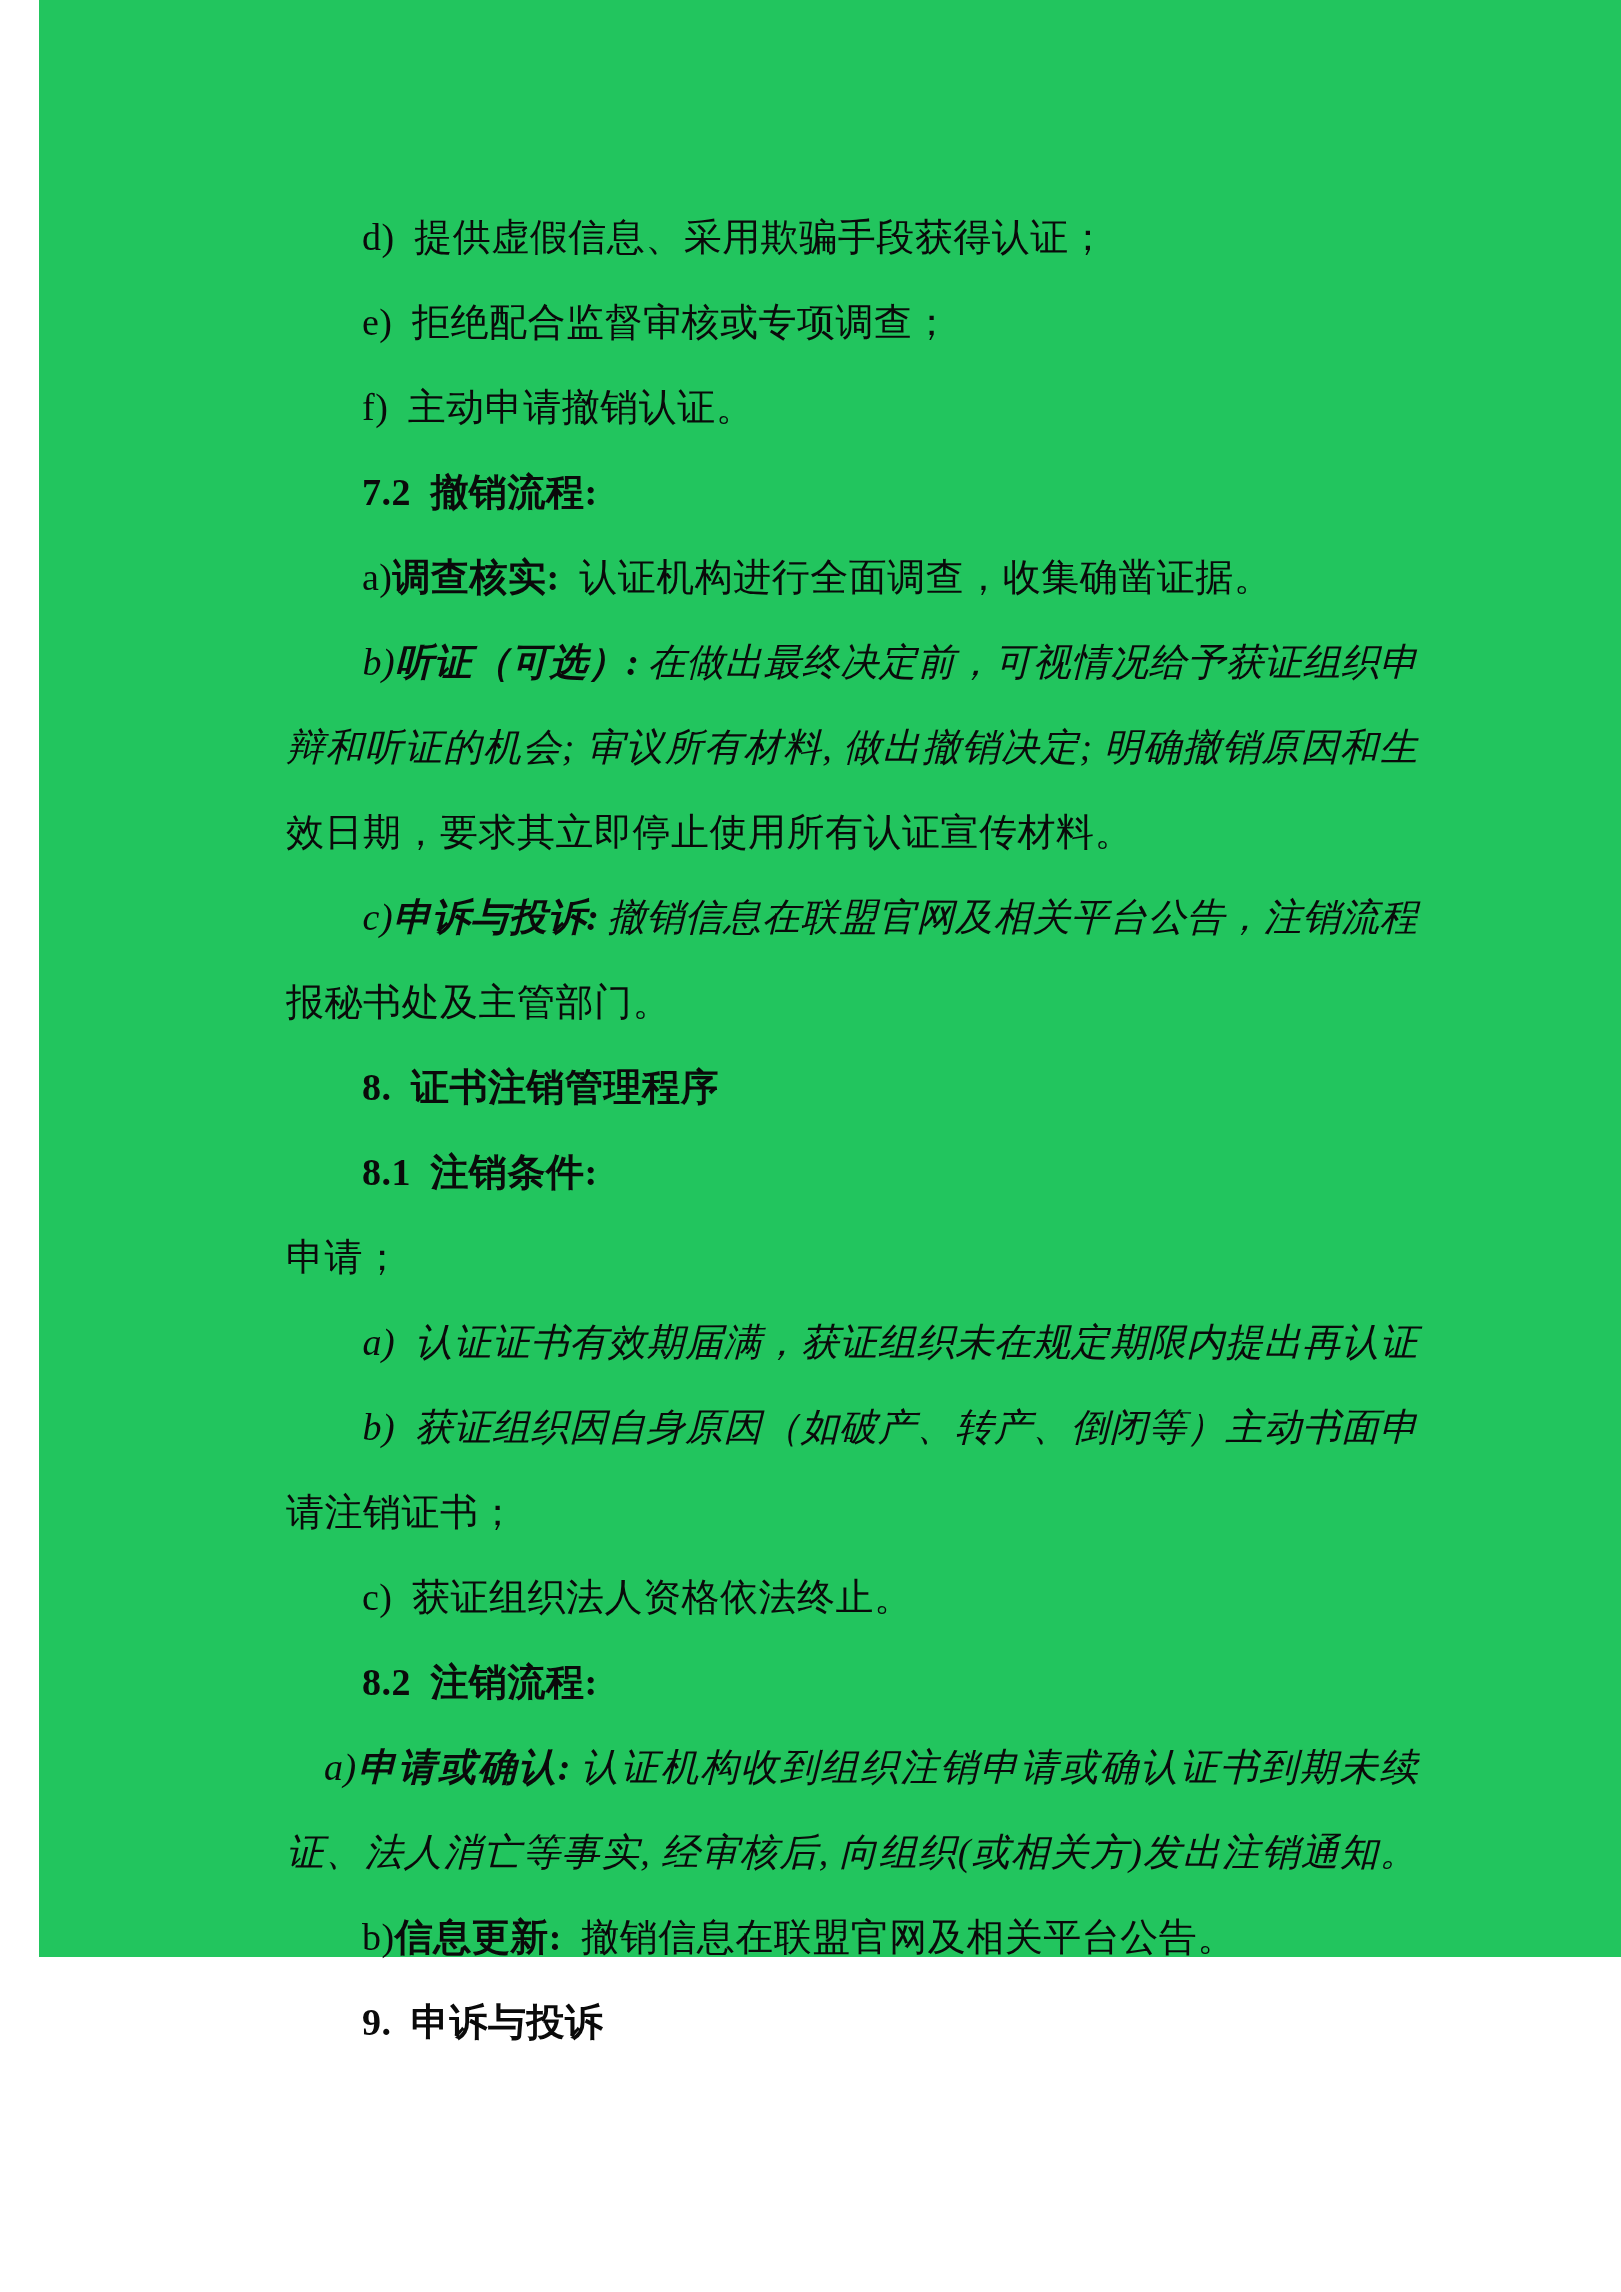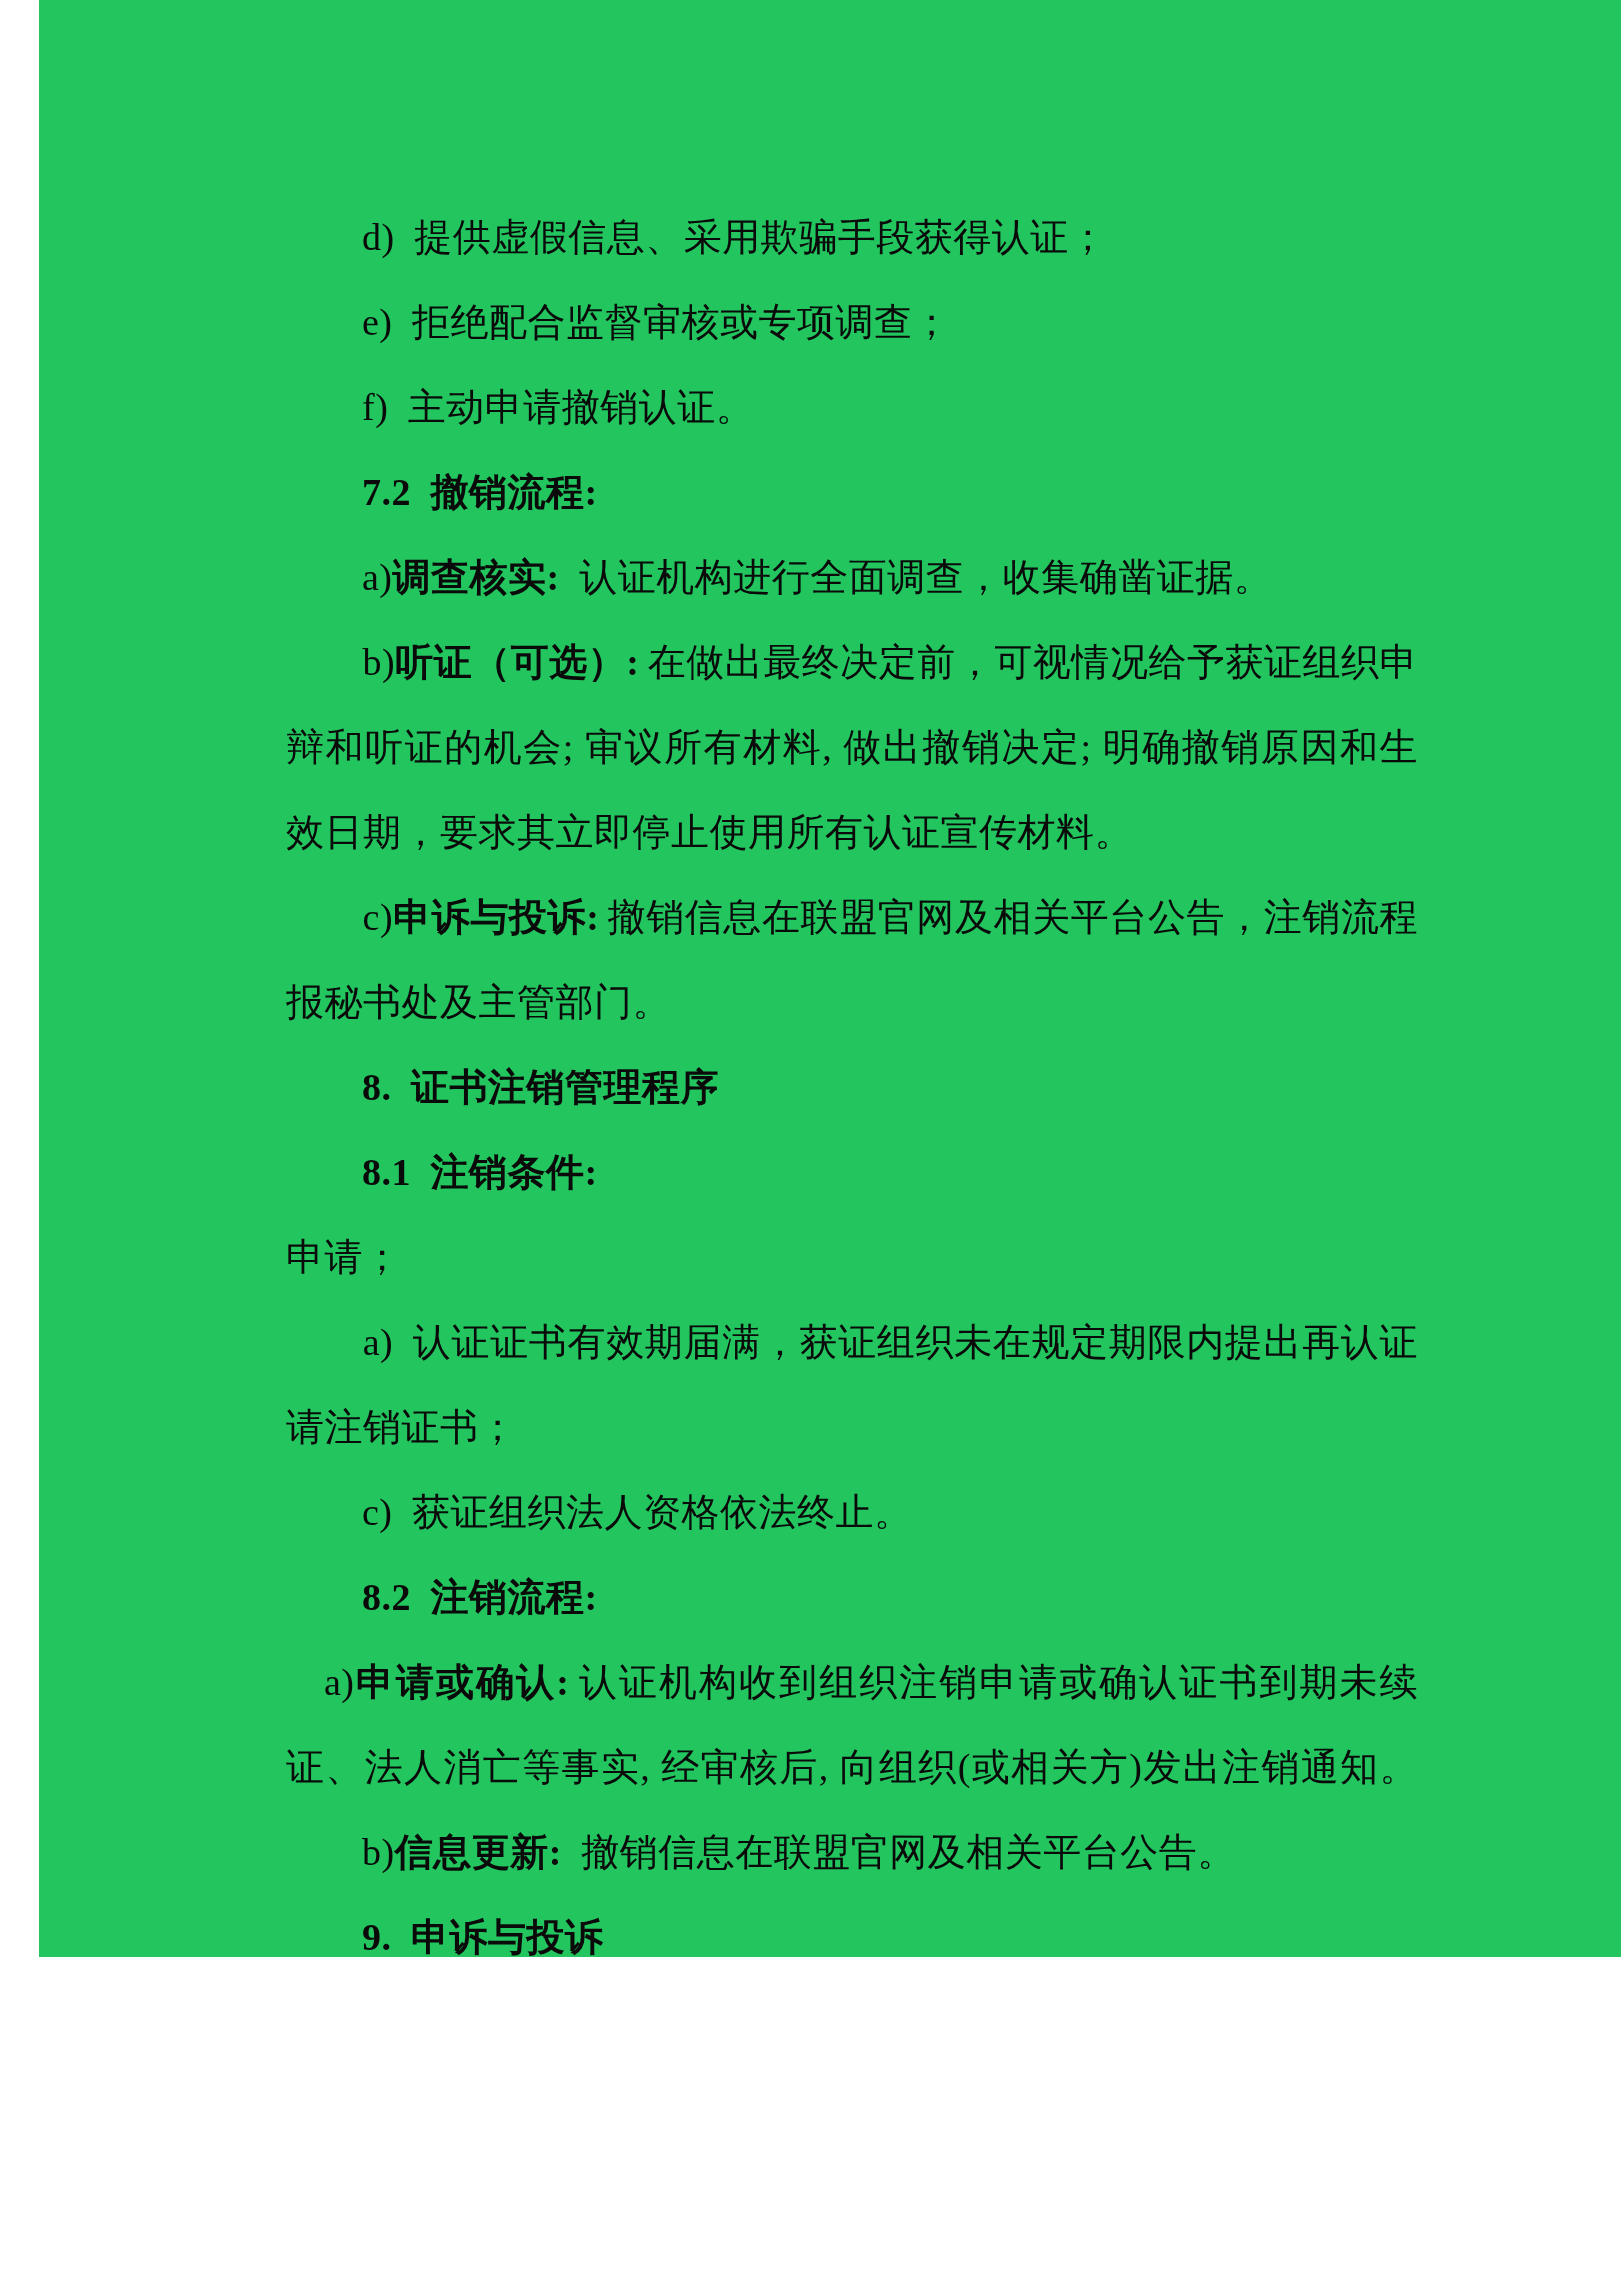--- a/index.html
+++ b/index.html
@@ -41,20 +41,21 @@
   .indent {
     text-indent: 76px;
   }
   
   .jindent {
     text-indent: 38px;
   }
   .justify {
     text-align: justify;
     text-align-last: justify;
+    font-style: italic;
   }
   .seg { white-space: pre-wrap; }
   .seg.bold { font-weight: 700; }
 </style>
 </head>
 <body>
 
 <div class="page">
   <div class="text-block">
       <div class="line indent"><span class="seg">d) 提供虚假信息、采用欺骗手段获得认证；</span></div>
@@ -64,20 +65,21 @@
       <div class="line indent"><span class="seg">a)</span><span class="seg bold">调查核实:</span><span class="seg"> 认证机构进行全面调查，收集确凿证据。</span></div>
       <div class="line jindent justify"><span class="seg">　b)</span><span class="seg bold">听证（可选）:</span><span class="seg"> 在做出最终决定前，可视情况给予获证组织申</span></div>
       <div class="line justify"><span class="seg">辩和听证的机会; 审议所有材料, 做出撤销决定; 明确撤销原因和生</span></div>
       <div class="line"><span class="seg">效日期，要求其立即停止使用所有认证宣传材料。</span></div>
       <div class="line jindent justify"><span class="seg">　c)</span><span class="seg bold">申诉与投诉:</span><span class="seg"> 撤销信息在联盟官网及相关平台公告，注销流程</span></div>
       <div class="line"><span class="seg">报秘书处及主管部门。</span></div>
       <div class="line indent"><span class="seg bold">8. 证书注销管理程序</span></div>
       <div class="line indent"><span class="seg bold">8.1 注销条件:</span></div>
       <div class="line"><span class="seg">申请；</span></div>
       <div class="line jindent justify"><span class="seg">　a) 认证证书有效期届满，获证组织未在规定期限内提出再认证</span></div>
+      <div class="line jindent justify"><span class="seg">　b) 获证组织因自身原因（如破产、转产、倒闭等）主动书面申</span></div>
       <div class="line"><span class="seg">请注销证书；</span></div>
       <div class="line indent"><span class="seg">c) 获证组织法人资格依法终止。</span></div>
       <div class="line indent"><span class="seg bold">8.2 注销流程:</span></div>
       <div class="line jindent justify"><span class="seg">a)</span><span class="seg bold">申请或确认:</span><span class="seg"> 认证机构收到组织注销申请或确认证书到期未续</span></div>
       <div class="line justify"><span class="seg">证、法人消亡等事实, 经审核后, 向组织(或相关方)发出注销通知。</span></div>
       <div class="line indent"><span class="seg">b)</span><span class="seg bold">信息更新:</span><span class="seg"> 撤销信息在联盟官网及相关平台公告。</span></div>
       <div class="line indent"><span class="seg bold">9. 申诉与投诉</span></div>
     </div>
 </div>
 

